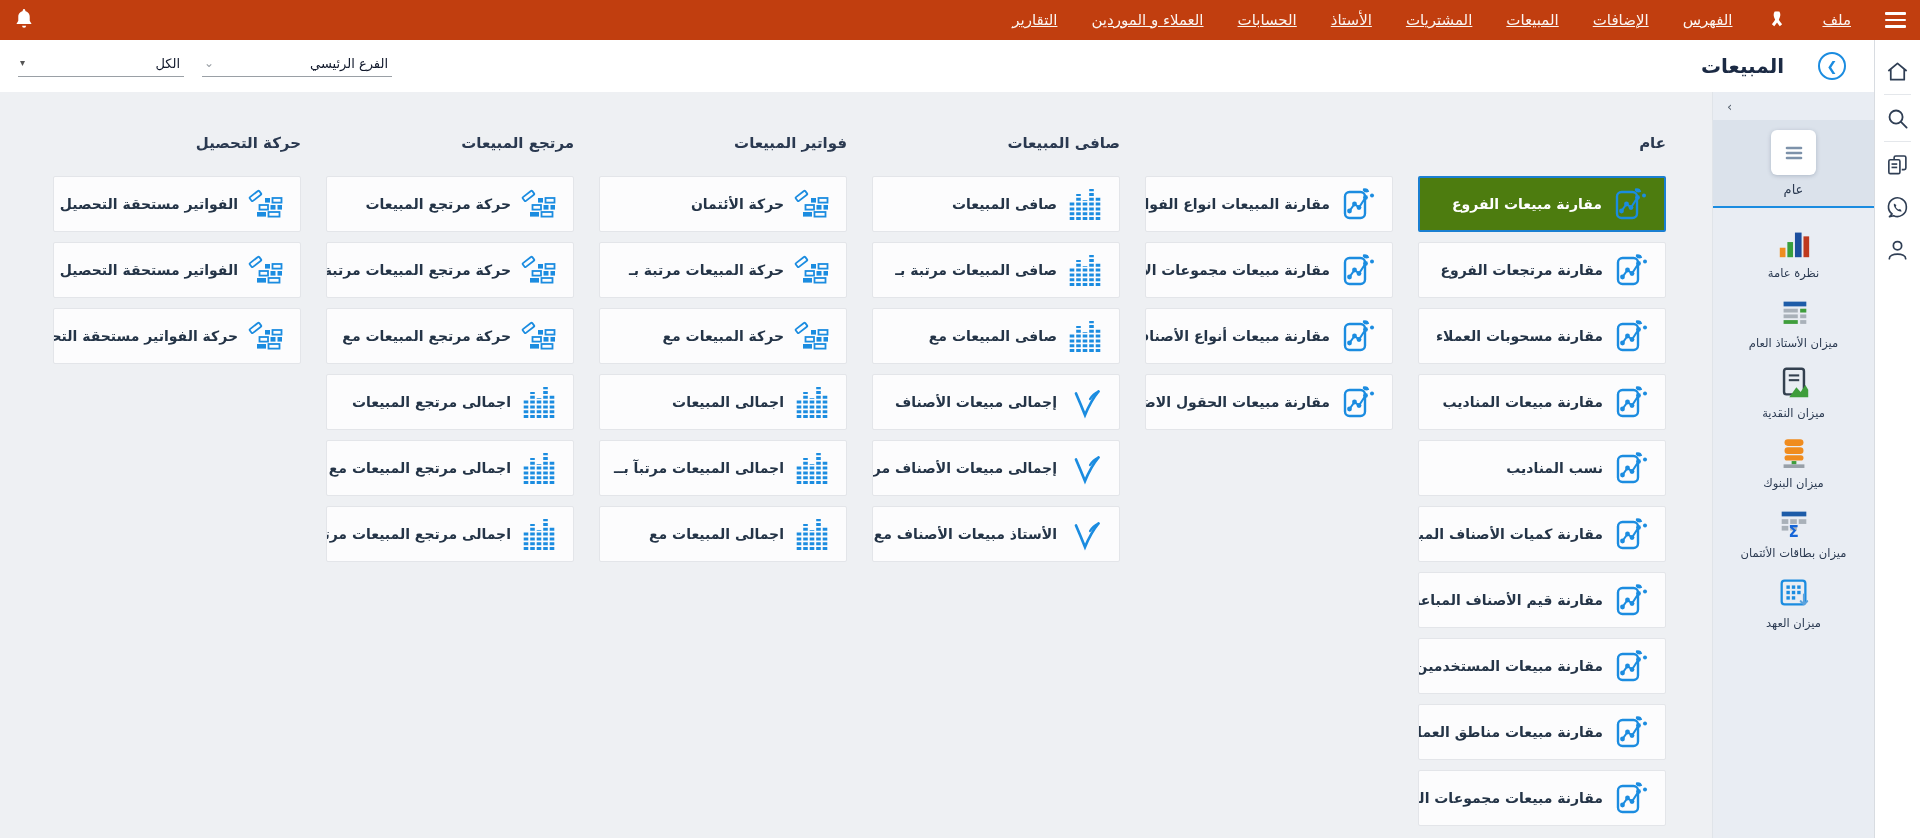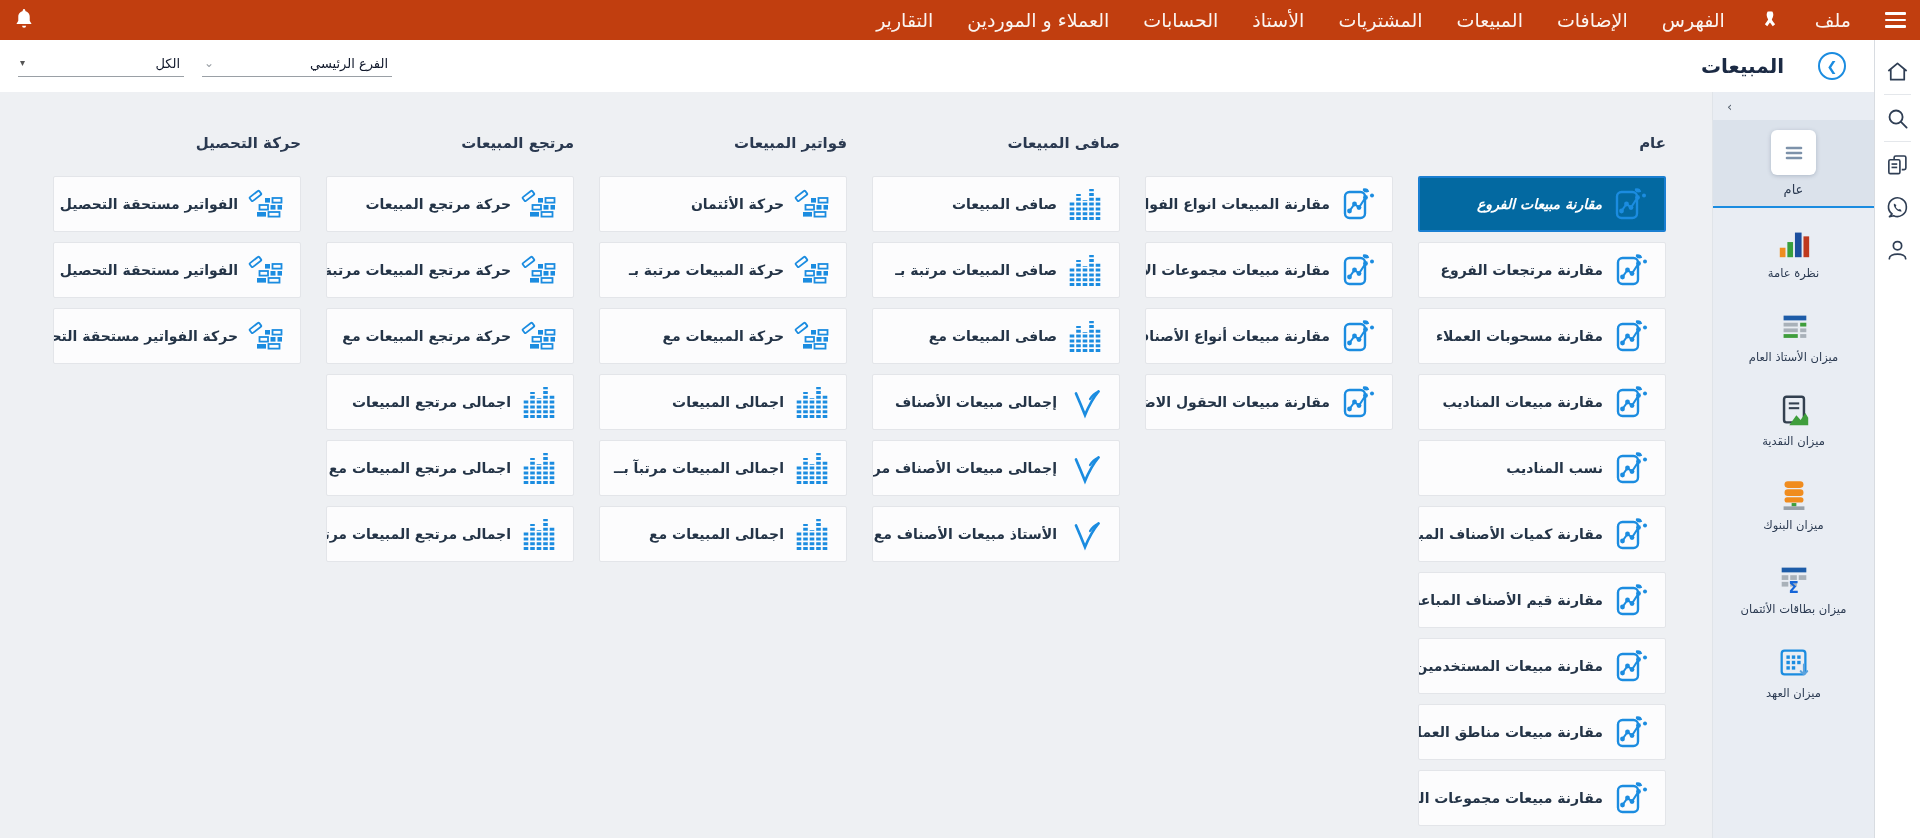--- a/index.html
+++ b/index.html
@@ -6,21 +6,21 @@
   html, body { width: 1920px; height: 838px; overflow: hidden; }
   body { font-family: "DejaVu Sans", sans-serif; background: #eef0f3; }
 
   
   .topbar { height: 40px; background: #c13e0f; display: flex; align-items: center;
             justify-content: space-between; padding: 0 12px; }
   .tb-right { display: flex; align-items: center; gap: 32px; }
   .hamburger { display: flex; flex-direction: column; gap: 4px; cursor: pointer; padding: 4px 2px; }
   .hamburger span { display: block; width: 21px; height: 2.6px; background: #fff; border-radius: 1px; }
   .top-menu { display: flex; align-items: center; gap: 34px; }
-  .nav-item { color: #fbf5f1; font-size: 19px; cursor: pointer; white-space: nowrap; }
+  .nav-item { color: #fbf5f1; font-size: 15px; cursor: pointer; white-space: nowrap; text-decoration: underline; }
   .ribbon { display: flex; align-items: center; }
   .ribbon svg { width: 22px; height: 22px; }
   .bell { display: flex; align-items: center; cursor: pointer; }
   .bell svg { width: 24px; height: 24px; }
 
   
   .body-row { display: flex; height: 798px; }
 
   
   .icon-rail { width: 46px; background: #fff; border-left: 1px solid #d8dce1;
@@ -54,37 +54,37 @@
              display: flex; flex-direction: column; overflow: hidden; }
   .sb-collapse { padding: 7px 14px 2px; text-align: left; color: #55606e; font-size: 13px; cursor: pointer; }
   .sb-tab { margin-top: 4px; background: #dbe2eb; padding: 10px 0 9px; display: flex;
             flex-direction: column; align-items: center; gap: 7px; cursor: pointer;
             border-radius: 0 0 3px 3px; }
   .tab-iconbox { width: 45px; height: 45px; background: #fff; border-radius: 6px;
                  box-shadow: 0 1px 4px rgba(40,60,90,.25); display: flex; align-items: center; justify-content: center; }
   .tab-iconbox svg { width: 30px; height: 30px; }
   .tab-label { font-size: 13px; color: #2c3b52; }
   .sb-blue-line { height: 2px; background: #1b8ce0; }
-  .sb-items { padding: 17px 2px 0; display: flex; flex-direction: column; gap: 29px; align-items: center; text-align: right; }
+  .sb-items { padding: 17px 2px 0; display: flex; flex-direction: column; gap: 15px; align-items: center; text-align: right; }
   .sb-item { display: flex; flex-direction: column; align-items: center; gap: 5px; cursor: pointer; }
   .sb-icon svg { width: 36px; height: 36px; display: block; }
   .sb-label { font-size: 11.5px; color: #2c3b52; white-space: nowrap; }
 
   
   .content { flex: 1; background: #eef0f3; padding: 42px 46px 0 8px; overflow: hidden; }
   .columns { display: flex; gap: 25px; align-items: flex-start; }
   .col { width: 248px; display: flex; flex-direction: column; }
   .col-header { height: 30px; font-size: 15px; font-weight: 600; color: #2a3950; margin-bottom: 12px; }
   .card { height: 56px; background: #fcfcfd; border: 1px solid #e3e5e9; border-radius: 2px;
           display: flex; align-items: center; padding: 0 16px 0 6px; margin-bottom: 10px;
           cursor: pointer; overflow: hidden; }
   .card-icon { margin-left: 10px; flex: 0 0 auto; display: flex; }
   .card-icon svg { width: 36px; height: 36px; display: block; }
   .card-label { font-size: 14px; font-weight: 600; color: #243447; white-space: nowrap; }
-  .card.selected { background: #0369a1; border: 2px solid #1a7fd1; font-style: italic; }
+  .card.selected { background: #4d7c0f; border: 2px solid #1a7fd1; }
   .card.selected .card-label { color: #fff; }
 </style>
 </head>
 <body>
 
 <div class="topbar">
   <div class="tb-right">
     <div class="hamburger">
         <span></span>
         <span></span>

